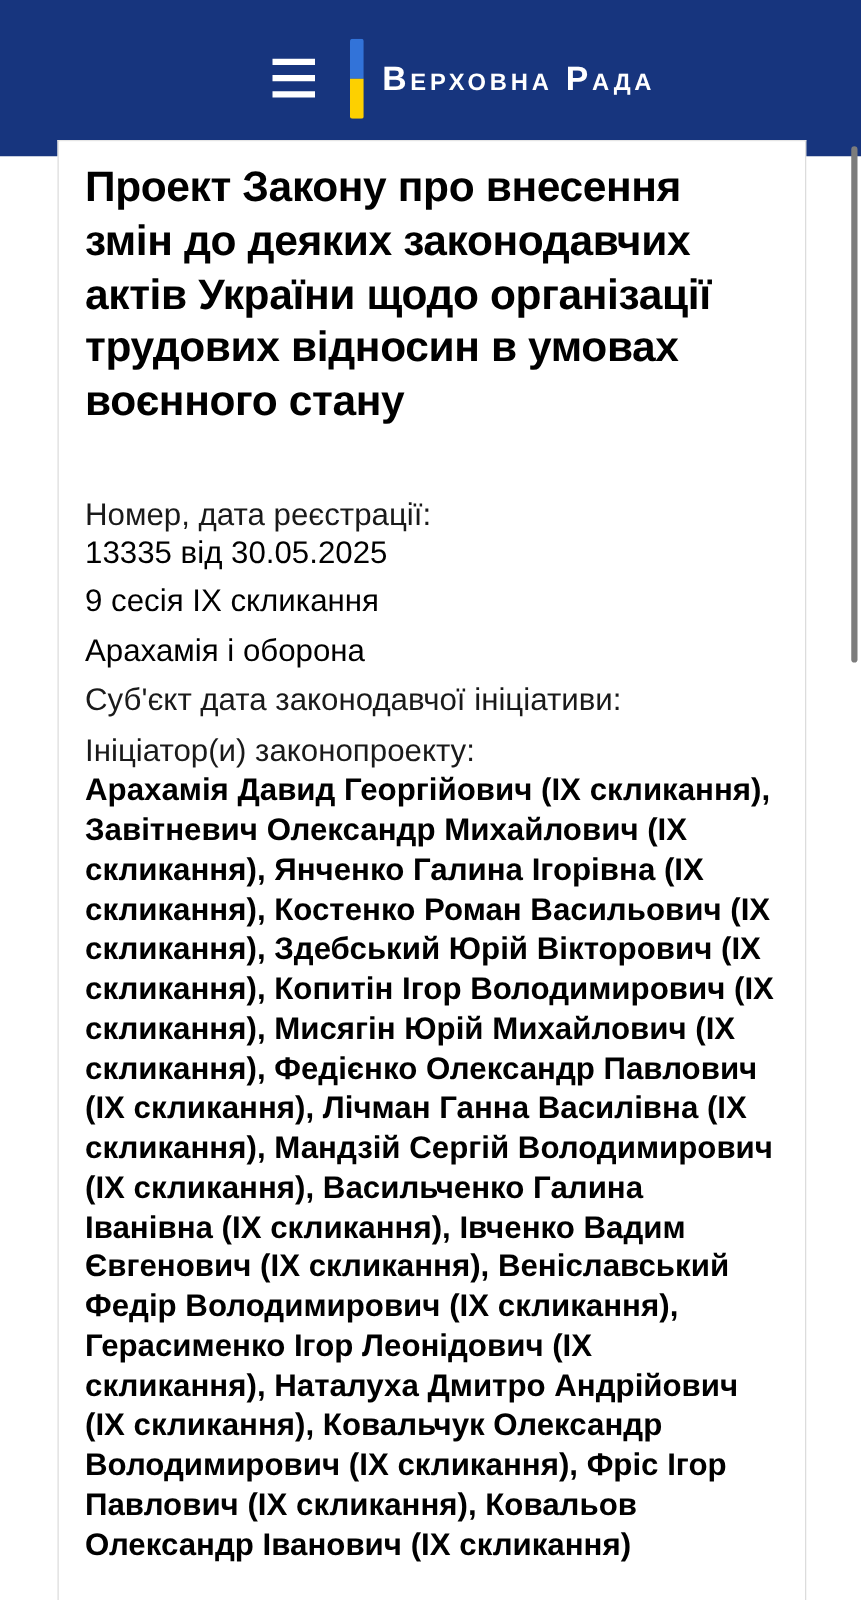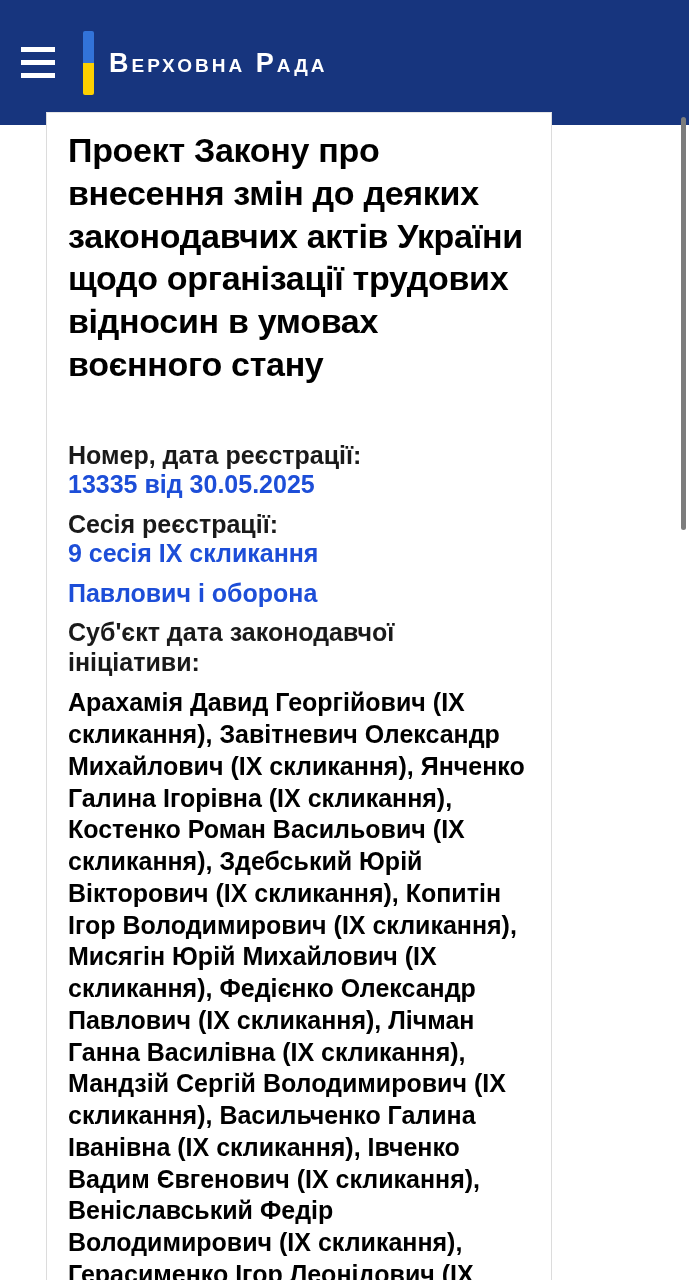--- a/index.html
+++ b/index.html
@@ -1,47 +1,47 @@
 <!DOCTYPE html>
 <html lang="uk"><head>
 <meta charset="utf-8">
 <style>
   * { margin:0; padding:0; box-sizing:border-box; }
   html,body { width:689px; height:1280px; background:#ffffff;
     font-family:"Liberation Sans", sans-serif; overflow:hidden; position:relative; }
 
   
   .header { height:125px; background:#17357e; display:flex; align-items:center;
-    padding-left:21px; }
+    padding-left:53px;justify-content:center; }
   .hamburger { width:34px; display:flex; flex-direction:column; gap:8px; cursor:pointer; }
   .hamburger span { display:block; height:5px; width:34px; background:#ffffff; }
   .logo { display:flex; align-items:center; margin-left:28px; cursor:pointer; }
   .flag-bar { width:11px; height:64px; border-radius:2px; overflow:hidden;
     display:flex; flex-direction:column; margin-right:15px; }
   .flag-blue { flex:1; background:#3273d9; }
   .flag-yellow { flex:1; background:#fdd000; }
   .logo-text { color:#ffffff; font-weight:bold; font-variant:small-caps;
     font-size:27px; line-height:30px; letter-spacing:3px; white-space:nowrap; }
 
   
   .scroll-thumb { position:absolute; top:117px; right:3px; width:5px; height:413px;
     background:#7c7c7c; border-radius:3px; }
 
   
-  .card { position:absolute; top:112px; left:46px; width:506px; bottom:0;
+  .card { position:absolute; top:112px; left:46px; width:599px; bottom:0;
     border-left:1px solid #dcdcdc; border-right:1px solid #dcdcdc;
     border-top:1px solid #e6e6e6;
     padding:16px 21px 0 21px; overflow:hidden; background:#ffffff; }
 
   .doc-title { font-size:34px; font-weight:bold; color:#000000;
     line-height:1.26; letter-spacing:-0.3px; margin-bottom:55px; }
 
   .field { margin-bottom:10px; font-size:25px; line-height:1.18; }
-  .field .label { font-weight:bold; color:#1a1a1a; }
-  .field .value { font-weight:bold; color:#1d4ed8; }
+  .field .label { font-weight:normal; color:#1a1a1a; }
+  .field .value { font-weight:normal; color:#000000; }
   .field.initiators { line-height:1.27; }
   .field.initiators .value { font-weight:bold; color:#000000; }
 </style>
 </head>
 <body>
 
 <header class="header">
   <div class="hamburger">
     <span></span>
     <span></span>
@@ -62,29 +62,29 @@
 
 <main class="card">
   <h1 class="doc-title">Проект Закону про внесення змін до деяких законодавчих актів України щодо організації трудових відносин в умовах воєнного стану</h1>
 
   <div class="field">
     <div class="label">Номер, дата реєстрації:</div>
     <div class="value">13335 від 30.05.2025</div>
   </div>
 
   <div class="field">
-    <div class="label">Сесія реєстрації:</div>
     <div class="value">9 сесія IX скликання</div>
   </div>
 
   <div class="field">
-    <div class="value">Павлович і оборона</div>
+    <div class="value">Арахамія і оборона</div>
   </div>
 
   <div class="field">
     <div class="label">Суб'єкт дата законодавчої ініціативи:</div>
   </div>
 
   <div class="field initiators">
+    <div class="label">Ініціатор(и) законопроекту:</div>
     <div class="value">Арахамія Давид Георгійович (IX скликання), Завітневич Олександр Михайлович (IX скликання), Янченко Галина Ігорівна (IX скликання), Костенко Роман Васильович (IX скликання), Здебський Юрій Вікторович (IX скликання), Копитін Ігор Володимирович (IX скликання), Мисягін Юрій Михайлович (IX скликання), Федієнко Олександр Павлович (IX скликання), Лічман Ганна Василівна (IX скликання), Мандзій Сергій Володимирович (IX скликання), Васильченко Галина Іванівна (IX скликання), Івченко Вадим Євгенович (IX скликання), Веніславський Федір Володимирович (IX скликання), Герасименко Ігор Леонідович (IX скликання), Наталуха Дмитро Андрійович (IX скликання), Ковальчук Олександр Володимирович (IX скликання), Фріс Ігор Павлович (IX скликання), Ковальов Олександр Іванович (IX скликання)</div>
   </div>
 
 </main>
 
 </body></html>

